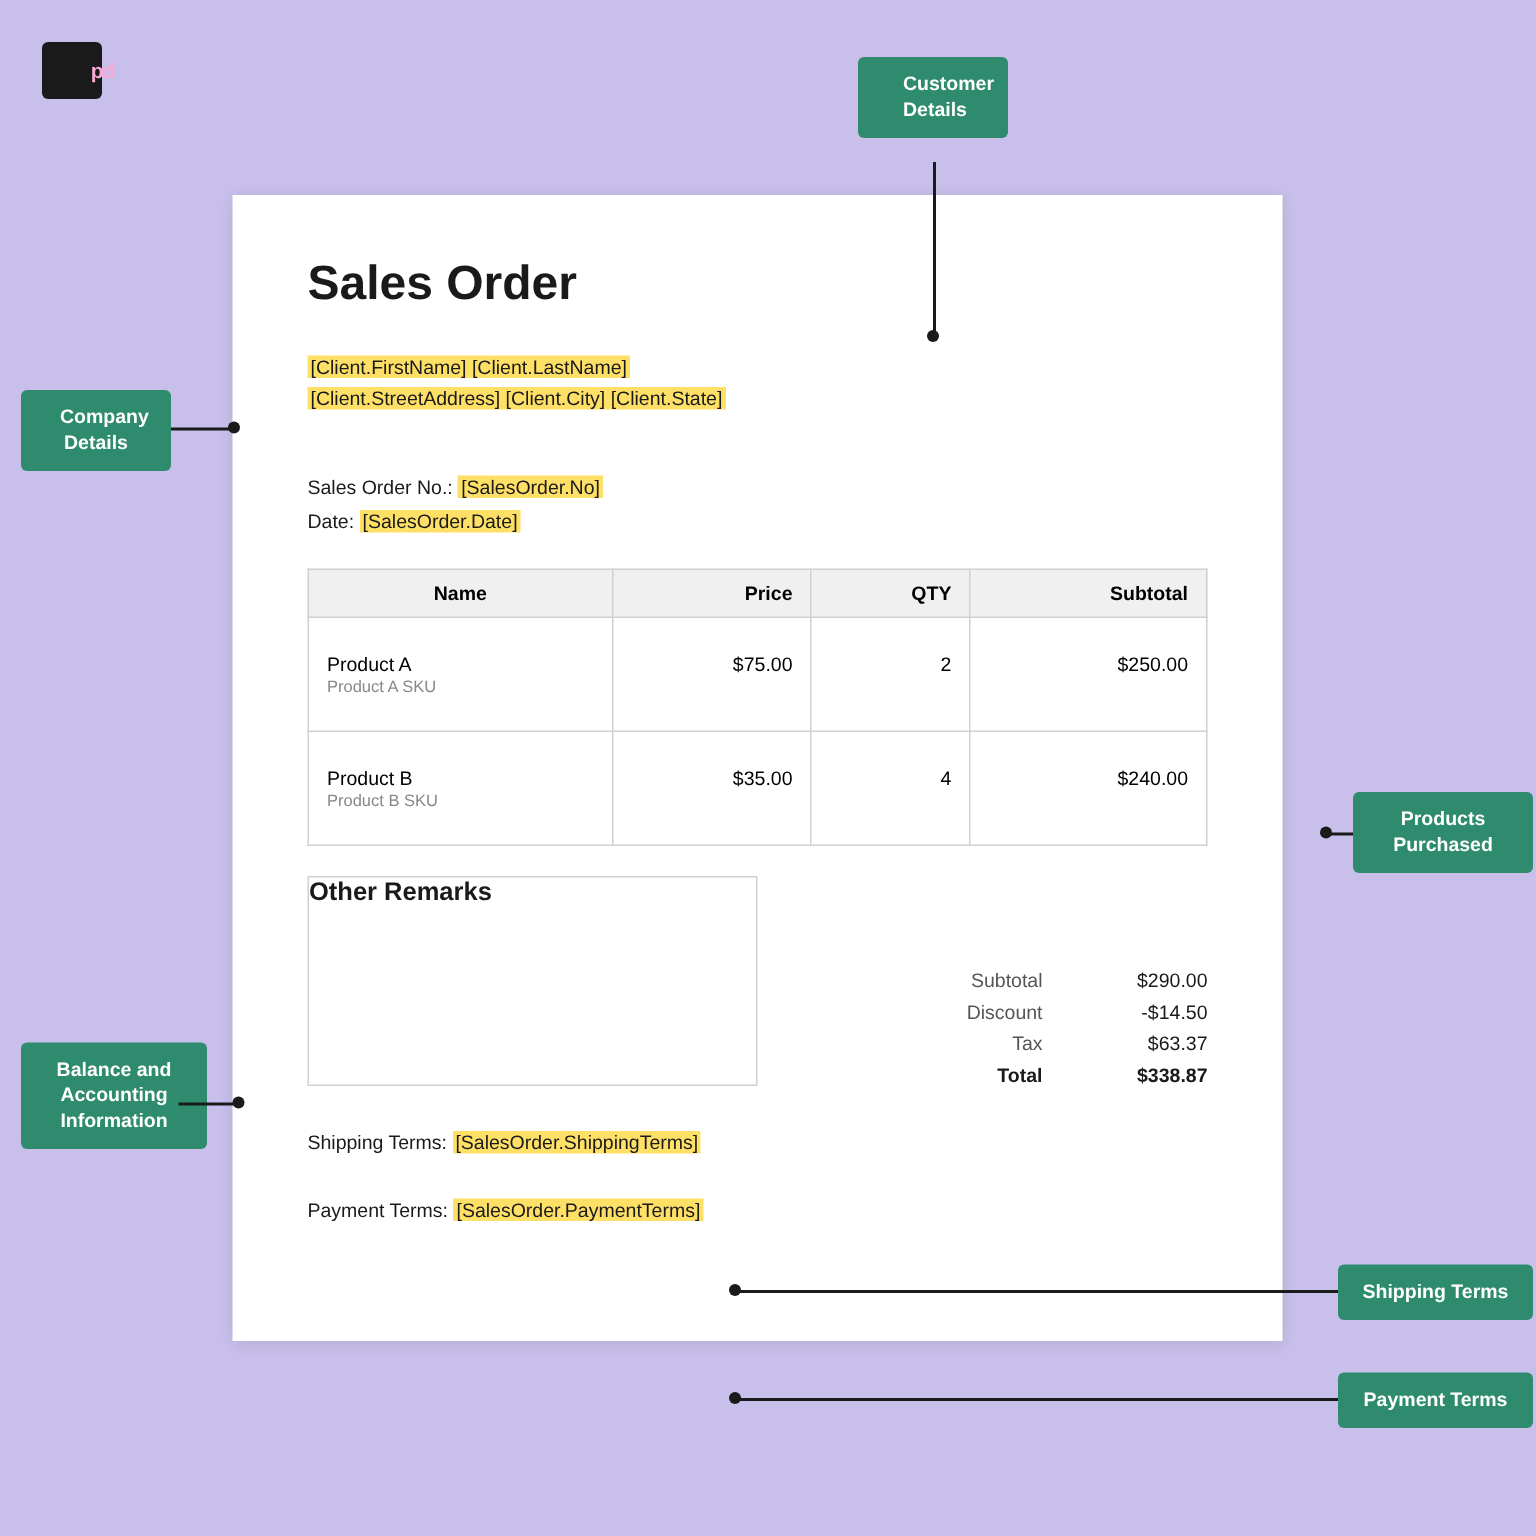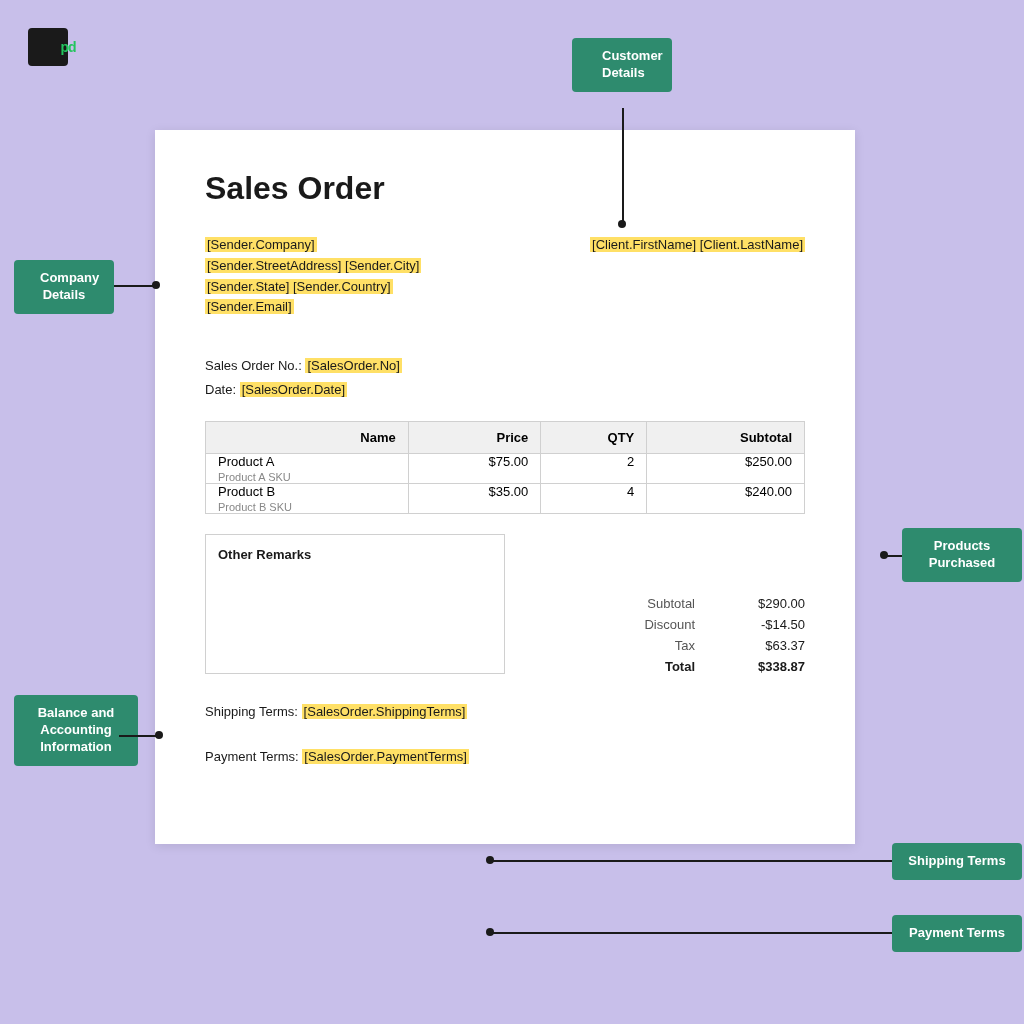--- a/index.html
+++ b/index.html
@@ -18,21 +18,21 @@
       position: absolute;
       top: 28px;
       left: 28px;
       width: 38px;
       height: 38px;
       background: #1a1a1a;
       border-radius: 4px;
       display: flex;
       align-items: center;
       justify-content: center;
-      color: #22c55e;
+      color: #f9a8d4;
       font-weight: bold;
       font-size: 14px;
       letter-spacing: -1px;
       padding-left: 40px;
     }
 
     
     .document {
       position: absolute;
       top: 130px;
@@ -80,31 +80,31 @@
       width: 100%;
       border-collapse: collapse;
       margin-bottom: 20px;
       font-size: 13px;
     }
 
     .products-table th {
       background: #f0f0f0;
       border: 1px solid #d0d0d0;
       padding: 8px 12px;
-      text-align: right;
+      text-align: center;
       font-weight: bold;
     }
 
     .products-table th.right {
       text-align: right;
     }
 
     .products-table td {
       border: 1px solid #d0d0d0;
-      padding: 0 12px;
+      padding: 23px 12px;
       vertical-align: top;
     }
 
     .products-table td.right {
       text-align: right;
     }
 
     .product-sku {
       color: #888;
       font-size: 11px;
@@ -114,22 +114,21 @@
     
     .bottom-section {
       display: flex;
       gap: 20px;
       margin-bottom: 30px;
     }
 
     .remarks-box {
       flex: 0 0 300px;
       border: 1px solid #d0d0d0;
-      padding: 12px;
-      font-size: 13px;
+      font-size: 17px;
       font-weight: bold;
       color: #1a1a1a;
       min-height: 140px;
       background: white;
     }
 
     .totals-block {
       flex: 1;
       display: flex;
       flex-direction: column;
@@ -235,28 +234,23 @@
 
 <div class="logo-box">
   <span>pd</span>
 </div>
 
 <div class="document">
 
   <div class="doc-title">Sales Order</div>
 
   <div class="sender-client-row">
-    <div class="sender-block">
-      <div><span class="highlight">[Sender.Company]</span></div>
-      <div><span class="highlight">[Sender.StreetAddress] [Sender.City]</span></div>
-      <div><span class="highlight">[Sender.State] [Sender.Country]</span></div>
-      <div><span class="highlight">[Sender.Email]</span></div>
-    </div>
     <div class="client-block">
       <div><span class="highlight">[Client.FirstName] [Client.LastName]</span></div>
+      <div><span class="highlight">[Client.StreetAddress] [Client.City] [Client.State]</span></div>
     </div>
   </div>
 
   <div class="order-meta">
     <div>
       <span>Sales Order No.:</span>
       <span> </span><span class="highlight">[SalesOrder.No]</span>
     </div>
     <div>
       <span>Date:</span>

